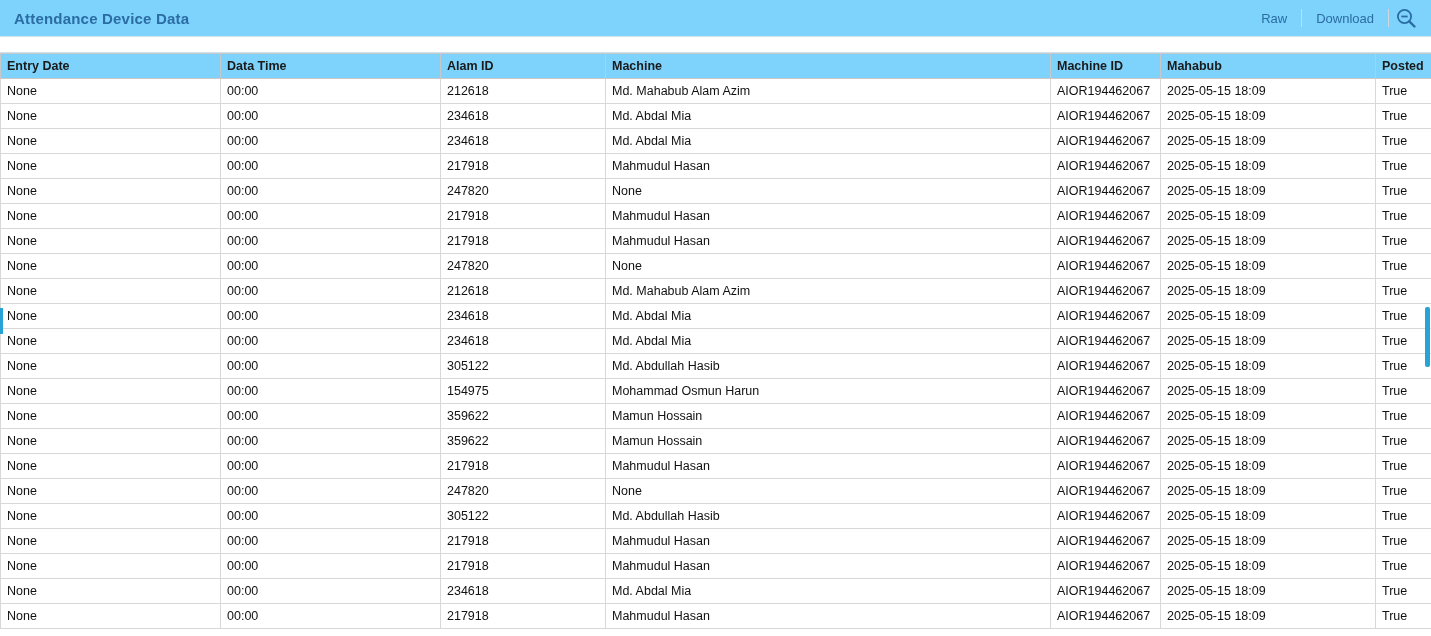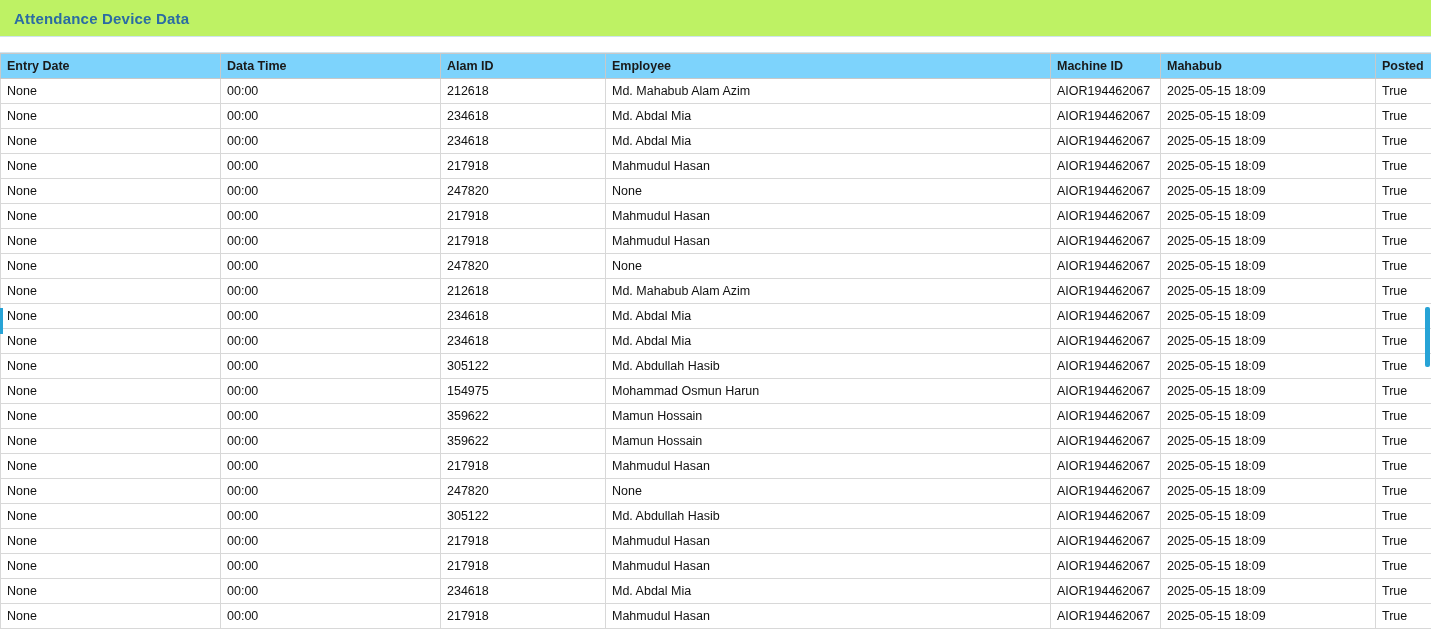--- a/index.html
+++ b/index.html
@@ -16,21 +16,21 @@
   }
 
   
   .app-header {
     height: 36px;
     display: flex;
     align-items: center;
     justify-content: space-between;
     padding: 0 8px 0 14px;
     box-sizing: border-box;
-    background: #bef264;
+    background: #7dd3fc;
     gap: 28px;
   }
   .page-title {
     font-size: 15px;
     font-weight: bold;
     color: #2b6ca3;
     letter-spacing: 0.2px;
     white-space: nowrap;
   }
   .header-actions {
@@ -148,41 +148,54 @@
     width: 3px;
     height: 26px;
     background: #27a3d6;
   }
 </style>
 </head>
 <body>
 
 <div class="app-header">
   <div class="page-title">Attendance Device Data</div>
+  <div class="header-actions">
+    <span class="header-link">Raw</span>
+    <span class="header-divider"></span>
+    <span class="header-link">Download</span>
+    <span class="header-divider"></span>
+    <span class="zoom-btn">
+      <svg width="22" height="22" viewBox="0 0 22 22">
+        <circle cx="9.5" cy="9.5" r="6.6" fill="none" stroke="#2b6ca3" stroke-width="1.8"></circle>
+        <line x1="6.3" y1="9.5" x2="12.7" y2="9.5" stroke="#2b6ca3" stroke-width="1.8"></line>
+        <line x1="14.3" y1="14.3" x2="19.5" y2="19.5" stroke="#2b6ca3" stroke-width="2.4" stroke-linecap="round"></line>
+      </svg>
+    </span>
+  </div>
 </div>
 <div class="header-rule"></div>
 <div class="toolbar-strip"></div>
 
 <div class="table-wrap">
   <table class="data-table">
     <colgroup>
       <col class="c-entrydate">
       <col class="c-entrytime">
       <col class="c-cardid">
       <col class="c-employee">
       <col class="c-machineid">
       <col class="c-created">
       <col class="c-posted">
     </colgroup>
     <thead>
       <tr id="header-row">
           <th>Entry Date</th>
           <th>Data Time</th>
           <th>Alam ID</th>
-          <th>Employee</th>
+          <th>Machine</th>
           <th>Machine ID</th>
           <th>Mahabub</th>
           <th>Posted</th>
         </tr>
     </thead>
     <tbody id="table-body">
         <tr>
           <td>None</td>
           <td>00:00</td>
           <td>212618</td>

